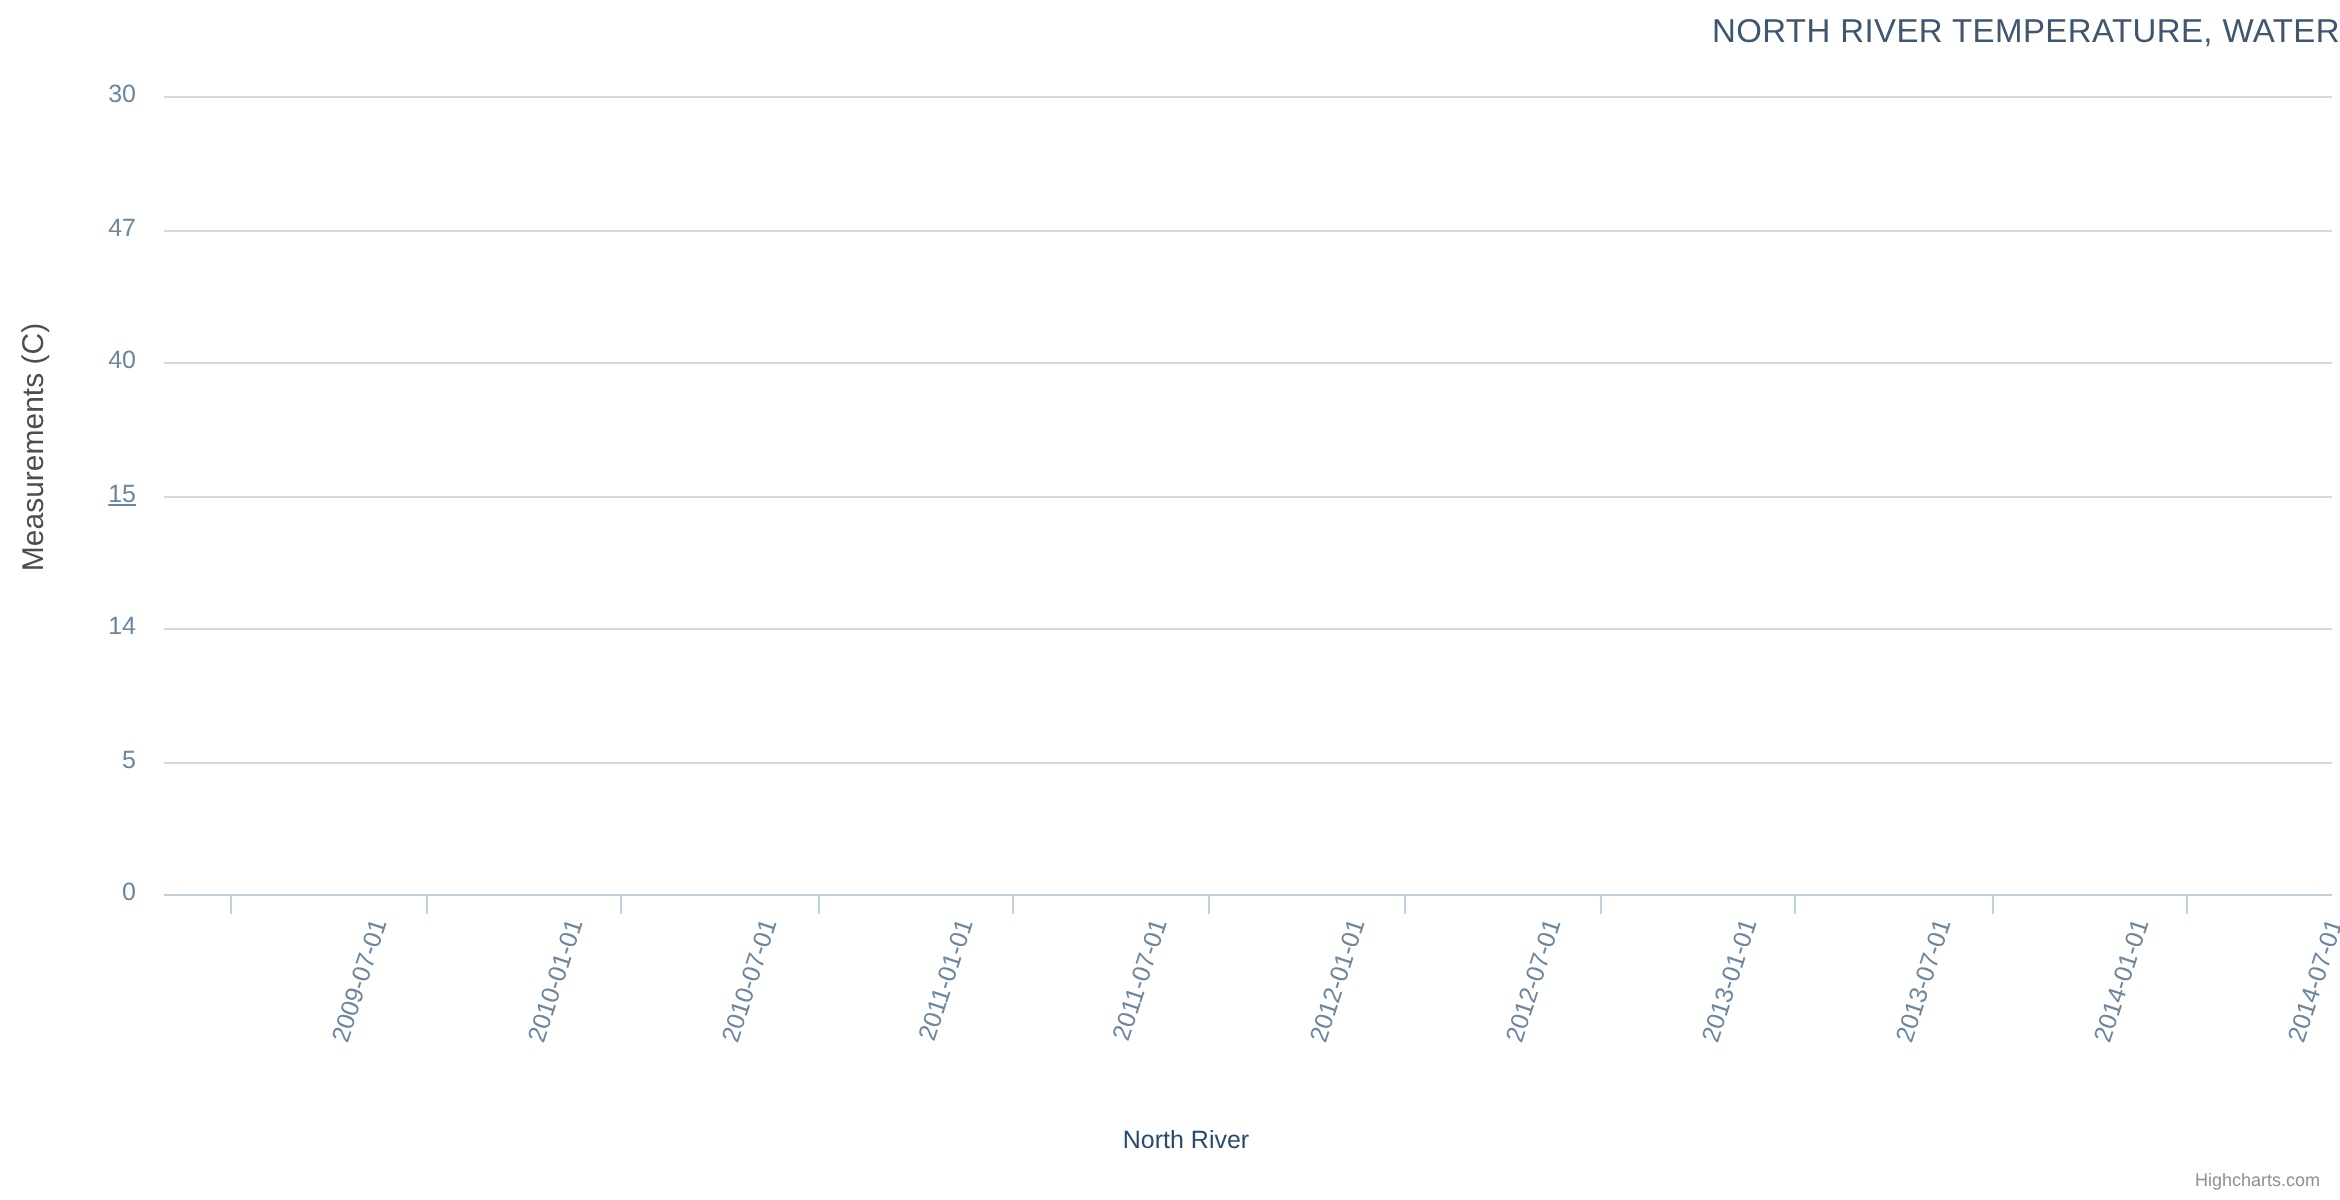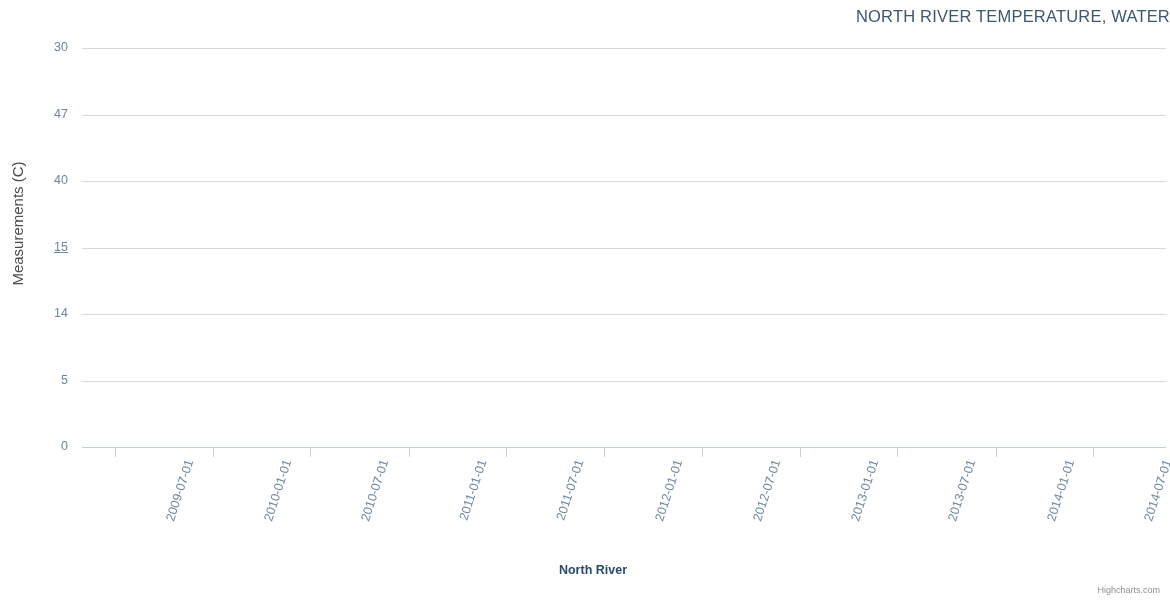--- a/index.html
+++ b/index.html
@@ -105,21 +105,21 @@
     background: #7CB5010;
     box-sizing: border-box;
   }
   .legend {
     position: absolute;
     left: 0;
     top: 563px;
     width: 1170px;
     text-align: center;
     font-size: 12.5px;
-    font-weight: bold;
+    font-weight: normal;
     color: #274b6d;
     font-family: "Liberation Sans", sans-serif;
   }
   .legend-item {
     display: inline-block;
     cursor: pointer;
     white-space: nowrap;
   }
   .legend-dot {
     display: inline-block;

